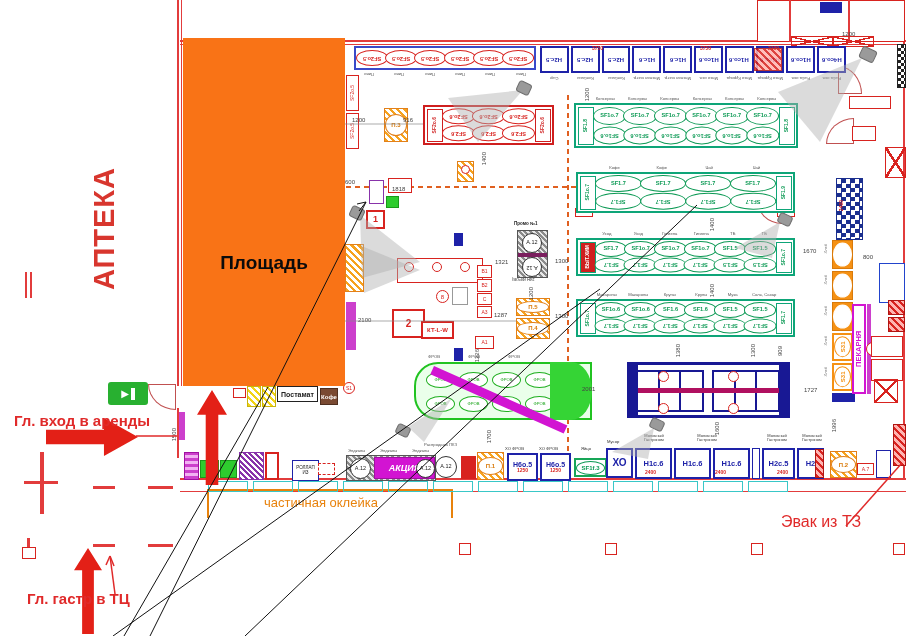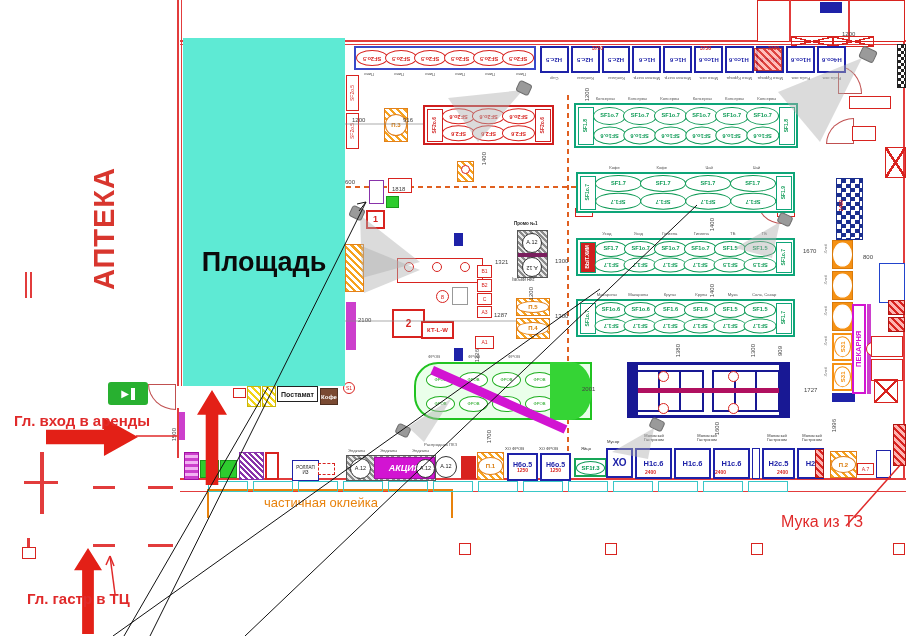--- a/index.html
+++ b/index.html
@@ -43,22 +43,22 @@
         linear-gradient(to bottom right,transparent 46%,#d8231f 46% 54%,transparent 54%)}
   .pill{border:1.2px solid;border-radius:50%;padding:0 2px;background:#fff;display:flex;
         align-items:center;justify-content:center;font-weight:bold;line-height:1;overflow:hidden}
   .exit{background:#28b030;border-radius:3px;color:#fff;font-size:10px;gap:2px}
   .cam{background:#9a9a9a;border-radius:3px;border:1px solid #6f6f6f;transform:rotate(25deg)}
   .cone{opacity:.45;background:#b0b0b0}
   .arrow-up{background:#e32017;clip-path:polygon(50% 0,100% 26%,71% 26%,71% 100%,29% 100%,29% 26%,0 26%)}
   .arrow-right{background:#e32017;clip-path:polygon(0 31%,63% 31%,63% 0,100% 50%,63% 100%,63% 69%,0 69%)}
   .dim{font-size:6px;color:#444}
   .cat{font-size:4.2px;color:#555}
-  .bigred{background:#5eead4;display:flex;flex-direction:column;align-items:center;
-          font-weight:bold;color:#0b0b0b;font-size:27px;line-height:1.55}
+  .bigred{background:#f97316;display:flex;flex-direction:column;align-items:center;
+          font-weight:bold;color:#0b0b0b;font-size:19px;line-height:1.55}
   .annred{color:#e02a2a;font-weight:bold;font-size:15px}
   .dashv{background:repeating-linear-gradient(180deg,#e06020 0 5px,transparent 5px 9px)}
   .dashh{background:repeating-linear-gradient(90deg,#e06020 0 5px,transparent 5px 9px)}
 </style>
 </head>
 <body>
 
 <div id="stage">
   <svg id="leaders" style="position:absolute;left:0;top:0;width:906px;height:636px;pointer-events:none;z-index:5">
       <line x1="124" y1="636" x2="268" y2="387" stroke="#111" stroke-width="1"></line>
@@ -85,21 +85,21 @@
   </div>
 
   <div class="fx arrow-up" style="left:197px;top:390px;width:30px;height:95px;z-index:3"></div>
 
   <div class="fx annred" style="left:14px;top:413px;z-index:4">Гл. вход в аренды</div>
   <div class="fx arrow-right" style="left:46px;top:418px;width:92px;height:38px;z-index:3"></div>
 
   <div class="fx annred" style="left:27px;top:591px;z-index:4">Гл. гастр в ТЦ</div>
   <div class="fx arrow-up" style="left:74px;top:548px;width:28px;height:86px;z-index:3"></div>
 
-  <div class="fx annred" style="left:781px;top:514px;font-weight:normal;font-size:16px;z-index:4">Мука из ТЗ</div>
+  <div class="fx annred" style="left:781px;top:514px;font-weight:normal;font-size:16px;z-index:4">Эвак из ТЗ</div>
 
   <div class="fx" style="left:264px;top:496px;color:#e8820c;font-size:13px;z-index:4">частичная оклейка</div>
 <div class="fx" style="left: 180px; top: 40px; width: 726px; height: 2px; background: rgb(226, 60, 60);"></div>
     <div class="fx" style="left: 180px; top: 44px; width: 726px; height: 1px; background: rgb(226, 60, 60);"></div>
     <div class="fx" style="left: 177px; top: 0px; width: 2px; height: 386px; background: rgb(226, 60, 60);"></div>
     <div class="fx" style="left: 181px; top: 0px; width: 1px; height: 386px; background: rgb(226, 60, 60);"></div>
     <div class="fx" style="left: 177px; top: 408px; width: 2px; height: 50px; background: rgb(226, 60, 60);"></div>
     <div class="fx" style="left: 180px; top: 478px; width: 726px; height: 2px; background: rgb(226, 60, 60);"></div>
     <div class="fx" style="left: 180px; top: 491px; width: 726px; height: 1px; background: rgb(226, 60, 60);"></div>
     <div class="fx" style="left: 903px; top: 42px; width: 2px; height: 438px; background: rgb(226, 60, 60);"></div>

